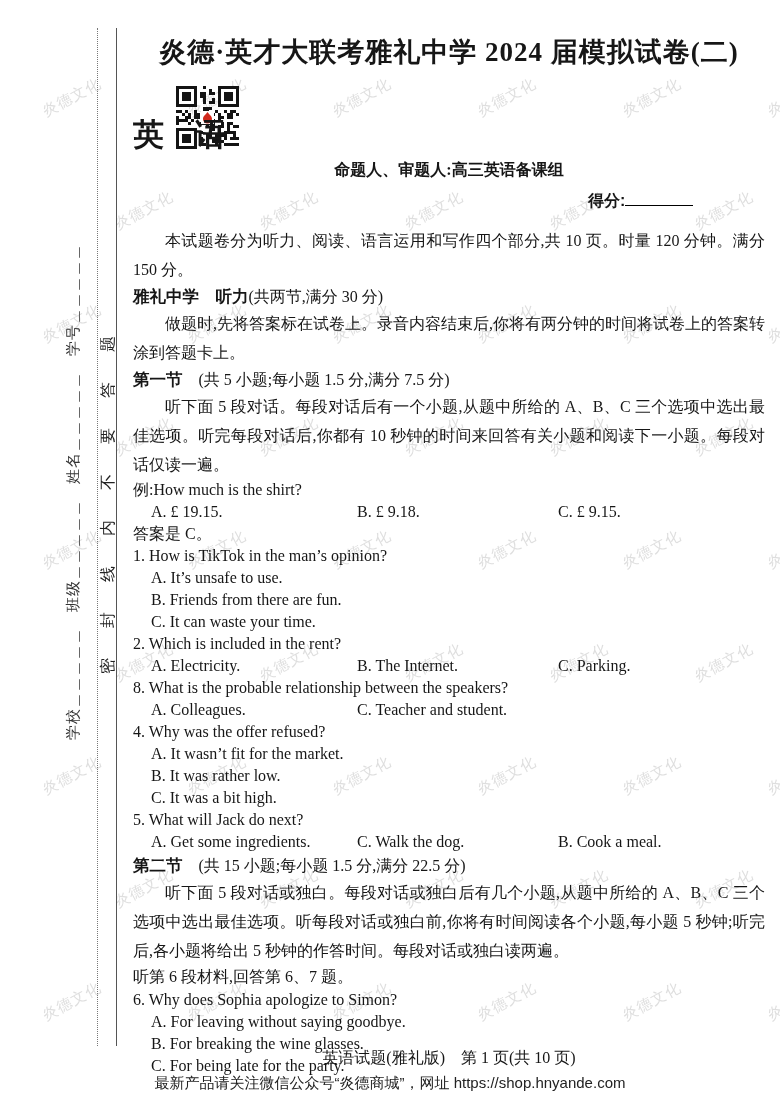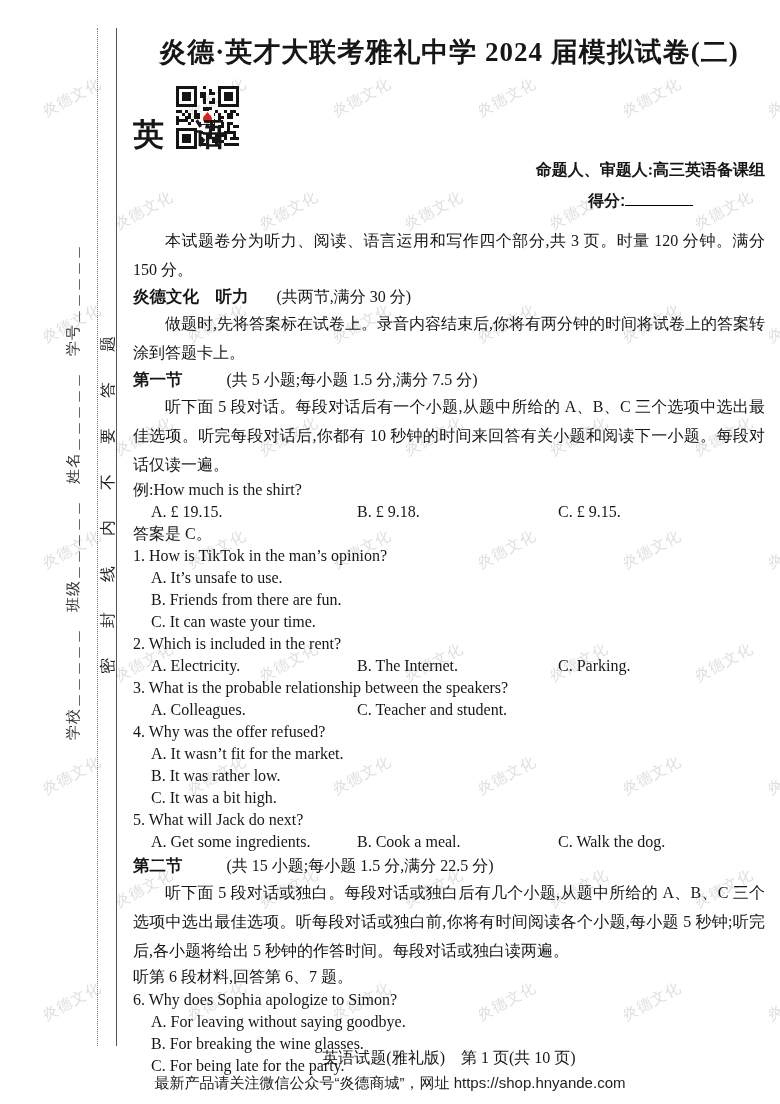--- a/index.html
+++ b/index.html
@@ -18,31 +18,31 @@
   .seal-fields{width:700px;left:-277px;top:481px;letter-spacing:1px;}
   .seal-text{width:460px;left:-122px;top:479px;letter-spacing:30px;font-size:16px;color:#222;}
   
   .title{position:absolute;left:133px;top:34px;width:632px;text-align:center;z-index:2;
          font-size:27px;font-weight:700;letter-spacing:1px;}
   .title .stylized{}
   .title .rest{font-weight:600;}
   .qr{position:absolute;left:176px;top:86px;width:63px;height:63px;z-index:2;}
   .subject{position:absolute;left:133px;top:94px;width:632px;z-index:2;
            font-size:31px;font-weight:700;margin-top:20px;}
-  .setters{position:absolute;left:133px;top:160px;width:632px;text-align:right;z-index:2;
+  .setters{position:absolute;left:133px;top:160px;width:632px;text-align:center;z-index:2;
            font-family:Liberation Serif, serif;font-size:16px;font-weight:700;}
   .score{position:absolute;left:588px;top:190px;z-index:2;
          font-family:"Liberation Sans","DejaVu Sans",sans-serif;font-size:16px;font-weight:700;}
   .score-line{display:inline-block;width:68px;height:15px;border-bottom:1.5px solid #000;}
   
   .content{position:absolute;left:133px;top:226px;width:632px;z-index:2;font-size:16px;}
   .para{line-height:29px;text-align:justify;text-indent:2em;}
   .h{line-height:24px;}
   .hl{font-family:"Liberation Sans","DejaVu Sans",sans-serif;font-weight:700;font-size:16.5px;}
-  .hn{font-size:16px;padding-left:28px;}
+  .hn{font-size:16px;}
   .qline{line-height:22px;}
   .opts3{display:grid;grid-template-columns:206px 201px auto;padding-left:18px;line-height:22px;}
   .optstack{padding-left:18px;line-height:22px;}
   .mat{line-height:24px;}
   
   .page-info{position:absolute;left:133px;top:1048px;width:632px;text-align:center;z-index:2;font-size:16px;}
   .promo{position:absolute;left:0;top:1074px;width:780px;text-align:center;z-index:2;
          font-family:"Liberation Sans","DejaVu Sans",sans-serif;font-size:15px;color:#222;}
 </style>
 </head>
@@ -242,24 +242,24 @@
   <div class="subject">英　语</div>
 
   <div class="setters">命题人、审题人:高三英语备课组</div>
 
   <div class="score">
     <span>得分:</span><span class="score-line"></span>
   </div>
 
   <div class="content">
 
-    <div class="para">本试题卷分为听力、阅读、语言运用和写作四个部分,共 3 页。时量 120 分钟。满分 150 分。</div>
+    <div class="para">本试题卷分为听力、阅读、语言运用和写作四个部分,共 10 页。时量 120 分钟。满分 150 分。</div>
 
     <div class="h">
-      <span class="hl">炎德文化　听力</span><span class="hn">(共两节,满分 30 分)</span>
+      <span class="hl">雅礼中学　听力</span><span class="hn">(共两节,满分 30 分)</span>
     </div>
 
     <div class="para">做题时,先将答案标在试卷上。录音内容结束后,你将有两分钟的时间将试卷上的答案转涂到答题卡上。</div>
 
     <div class="h">
       <span class="hl">第一节</span><span class="hn">　(共 5 小题;每小题 1.5 分,满分 7.5 分)</span>
     </div>
 
     <div class="para">听下面 5 段对话。每段对话后有一个小题,从题中所给的 A、B、C 三个选项中选出最佳选项。听完每段对话后,你都有 10 秒钟的时间来回答有关小题和阅读下一小题。每段对话仅读一遍。</div>
 
@@ -276,36 +276,36 @@
     <div class="optstack">B. Friends from there are fun.</div>
     <div class="optstack">C. It can waste your time.</div>
 
     <div class="qline">2. Which is included in the rent?</div>
     <div class="opts3">
       <span>A. Electricity.</span>
       <span>B. The Internet.</span>
       <span>C. Parking.</span>
     </div>
 
-    <div class="qline">3. What is the probable relationship between the speakers?</div>
+    <div class="qline">8. What is the probable relationship between the speakers?</div>
     <div class="opts3">
       <span>A. Colleagues.</span>
       <span>C. Teacher and student.</span>
     </div>
 
     <div class="qline">4. Why was the offer refused?</div>
     <div class="optstack">A. It wasn’t fit for the market.</div>
     <div class="optstack">B. It was rather low.</div>
     <div class="optstack">C. It was a bit high.</div>
 
     <div class="qline">5. What will Jack do next?</div>
     <div class="opts3">
       <span>A. Get some ingredients.</span>
+      <span>C. Walk the dog.</span>
       <span>B. Cook a meal.</span>
-      <span>C. Walk the dog.</span>
     </div>
 
     <div class="h">
       <span class="hl">第二节</span><span class="hn">　(共 15 小题;每小题 1.5 分,满分 22.5 分)</span>
     </div>
 
     <div class="para">听下面 5 段对话或独白。每段对话或独白后有几个小题,从题中所给的 A、B、C 三个选项中选出最佳选项。听每段对话或独白前,你将有时间阅读各个小题,每小题 5 秒钟;听完后,各小题将给出 5 秒钟的作答时间。每段对话或独白读两遍。</div>
 
     <div class="mat">听第 6 段材料,回答第 6、7 题。</div>
 

